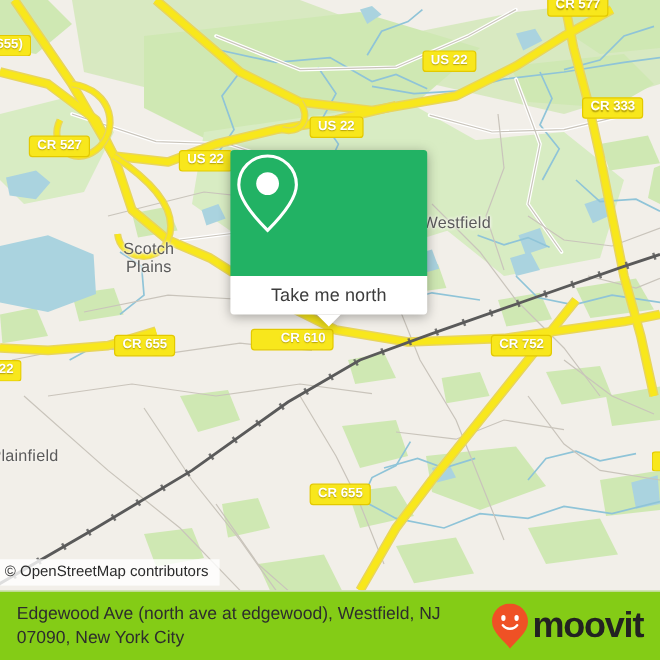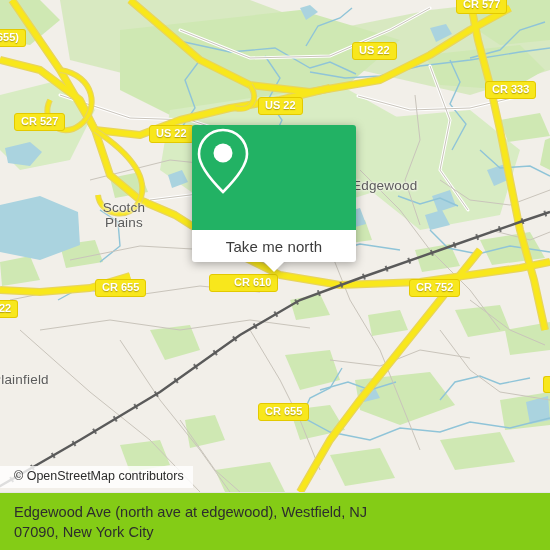--- a/index.html
+++ b/index.html
@@ -53,21 +53,21 @@
   .popup-tail{
     position:absolute;left:50%;top:137px;margin-left:-10px;
     width:0;height:0;border-left:10px solid transparent;
     border-right:10px solid transparent;border-top:10px solid #ffffff;
   }
 
   
   .attrib{
     position:absolute;left:0;top:466px;
     background:rgba(255,255,255,.80);
-    padding:3px 9px 4px 14px;color:#2b2b2b;font-size:12.5px;line-height:15px;
+    padding:3px 9px 4px 4px;color:#2b2b2b;font-size:12.5px;line-height:15px;
     white-space:nowrap;
   }
 
   
   .footer{
     position:absolute;left:0;top:492px;width:550px;height:58px;
     background:#84cc16;border-top:1px solid #e6e6e6;box-sizing:border-box;
     display:flex;align-items:center;justify-content:space-between;
     padding:0 14px 0 14px;overflow:hidden;
   }
@@ -221,29 +221,29 @@
       </g>
 
       <g>
         <path d="M-10 492 L80 440 L160 392 L240 335 L300 300 L360 278 L440 250 L520 222 L550 212" stroke="#5a5a5a" stroke-width="2.4" fill="none"></path>
         <path d="M-10 492 L80 440 L160 392 L240 335 L300 300 L360 278 L440 250 L520 222 L550 212" stroke="#5a5a5a" stroke-width="6" fill="none" stroke-dasharray="2 22" opacity=".85"></path>
       </g>
     </svg>
 
     <div class="place" style="left:80px;top:200px;width:88px;">Scotch
 Plains</div>
-    <div class="place" style="left:352px;top:178px;">Edgewood</div>
+    <div class="place" style="left:352px;top:178px;">Westfield</div>
     <div class="place" style="left:-8px;top:372px;">Plainfield</div>
 
     <div class="shield" style="left:456px;top:-4px;">CR 577</div>
     <div class="shield" style="left:352px;top:42px;">US 22</div>
     <div class="shield" style="left:485px;top:81px;">CR 333</div>
     <div class="shield" style="left:258px;top:97px;">US 22</div>
     <div class="shield" style="left:149px;top:125px;">US 22</div>
-    <div class="shield" style="left:14px;top:113px;">CR 527</div>
+    <div class="shield" style="left:24px;top:113px;">CR 527</div>
     <div class="shield clip-l" style="left:-9px;top:29px;">655)</div>
     <div class="shield clip-l" style="left:-7px;top:300px;">22</div>
     <div class="shield" style="left:95px;top:279px;">CR 655</div>
     <div class="shield" style="left:209px;top:274px;padding-left:24px;">CR 610</div>
     <div class="shield" style="left:409px;top:279px;">CR 752</div>
     <div class="shield" style="left:258px;top:403px;">CR 655</div>
     <div class="shield clip-r" style="left:543px;top:376px;width:11px;height:17px;"></div>
 
     <div class="popup">
       <div class="popup-img">
@@ -258,15 +258,24 @@
       <div class="popup-tail"></div>
     </div>
 
     <div class="attrib">© OpenStreetMap contributors</div>
   </div>
 
   <div class="footer">
 
     <div class="footer-title">Edgewood Ave (north ave at edgewood), Westfield, NJ 07090, New York City</div>
 
+    <div class="brand">
+      <svg width="30" height="38" viewBox="0 0 30 38">
+        <path d="M15 0 C6.7 0 0 6.7 0 15 C0 24 10 31 15 37.5 C20 31 30 24 30 15 C30 6.7 23.3 0 15 0 Z" fill="#ef5125"></path>
+        <ellipse cx="9.5" cy="12" rx="1.8" ry="2.4" fill="#ffffff"></ellipse>
+        <ellipse cx="20.5" cy="12" rx="1.8" ry="2.4" fill="#ffffff"></ellipse>
+        <path d="M9 18 C11.5 22, 18.5 22, 21 18" stroke="#ffffff" stroke-width="2" fill="none" stroke-linecap="round"></path>
+      </svg>
+      <span class="brand-word">moovit</span>
+    </div>
   </div>
 
 </div>
 
 </body></html>

